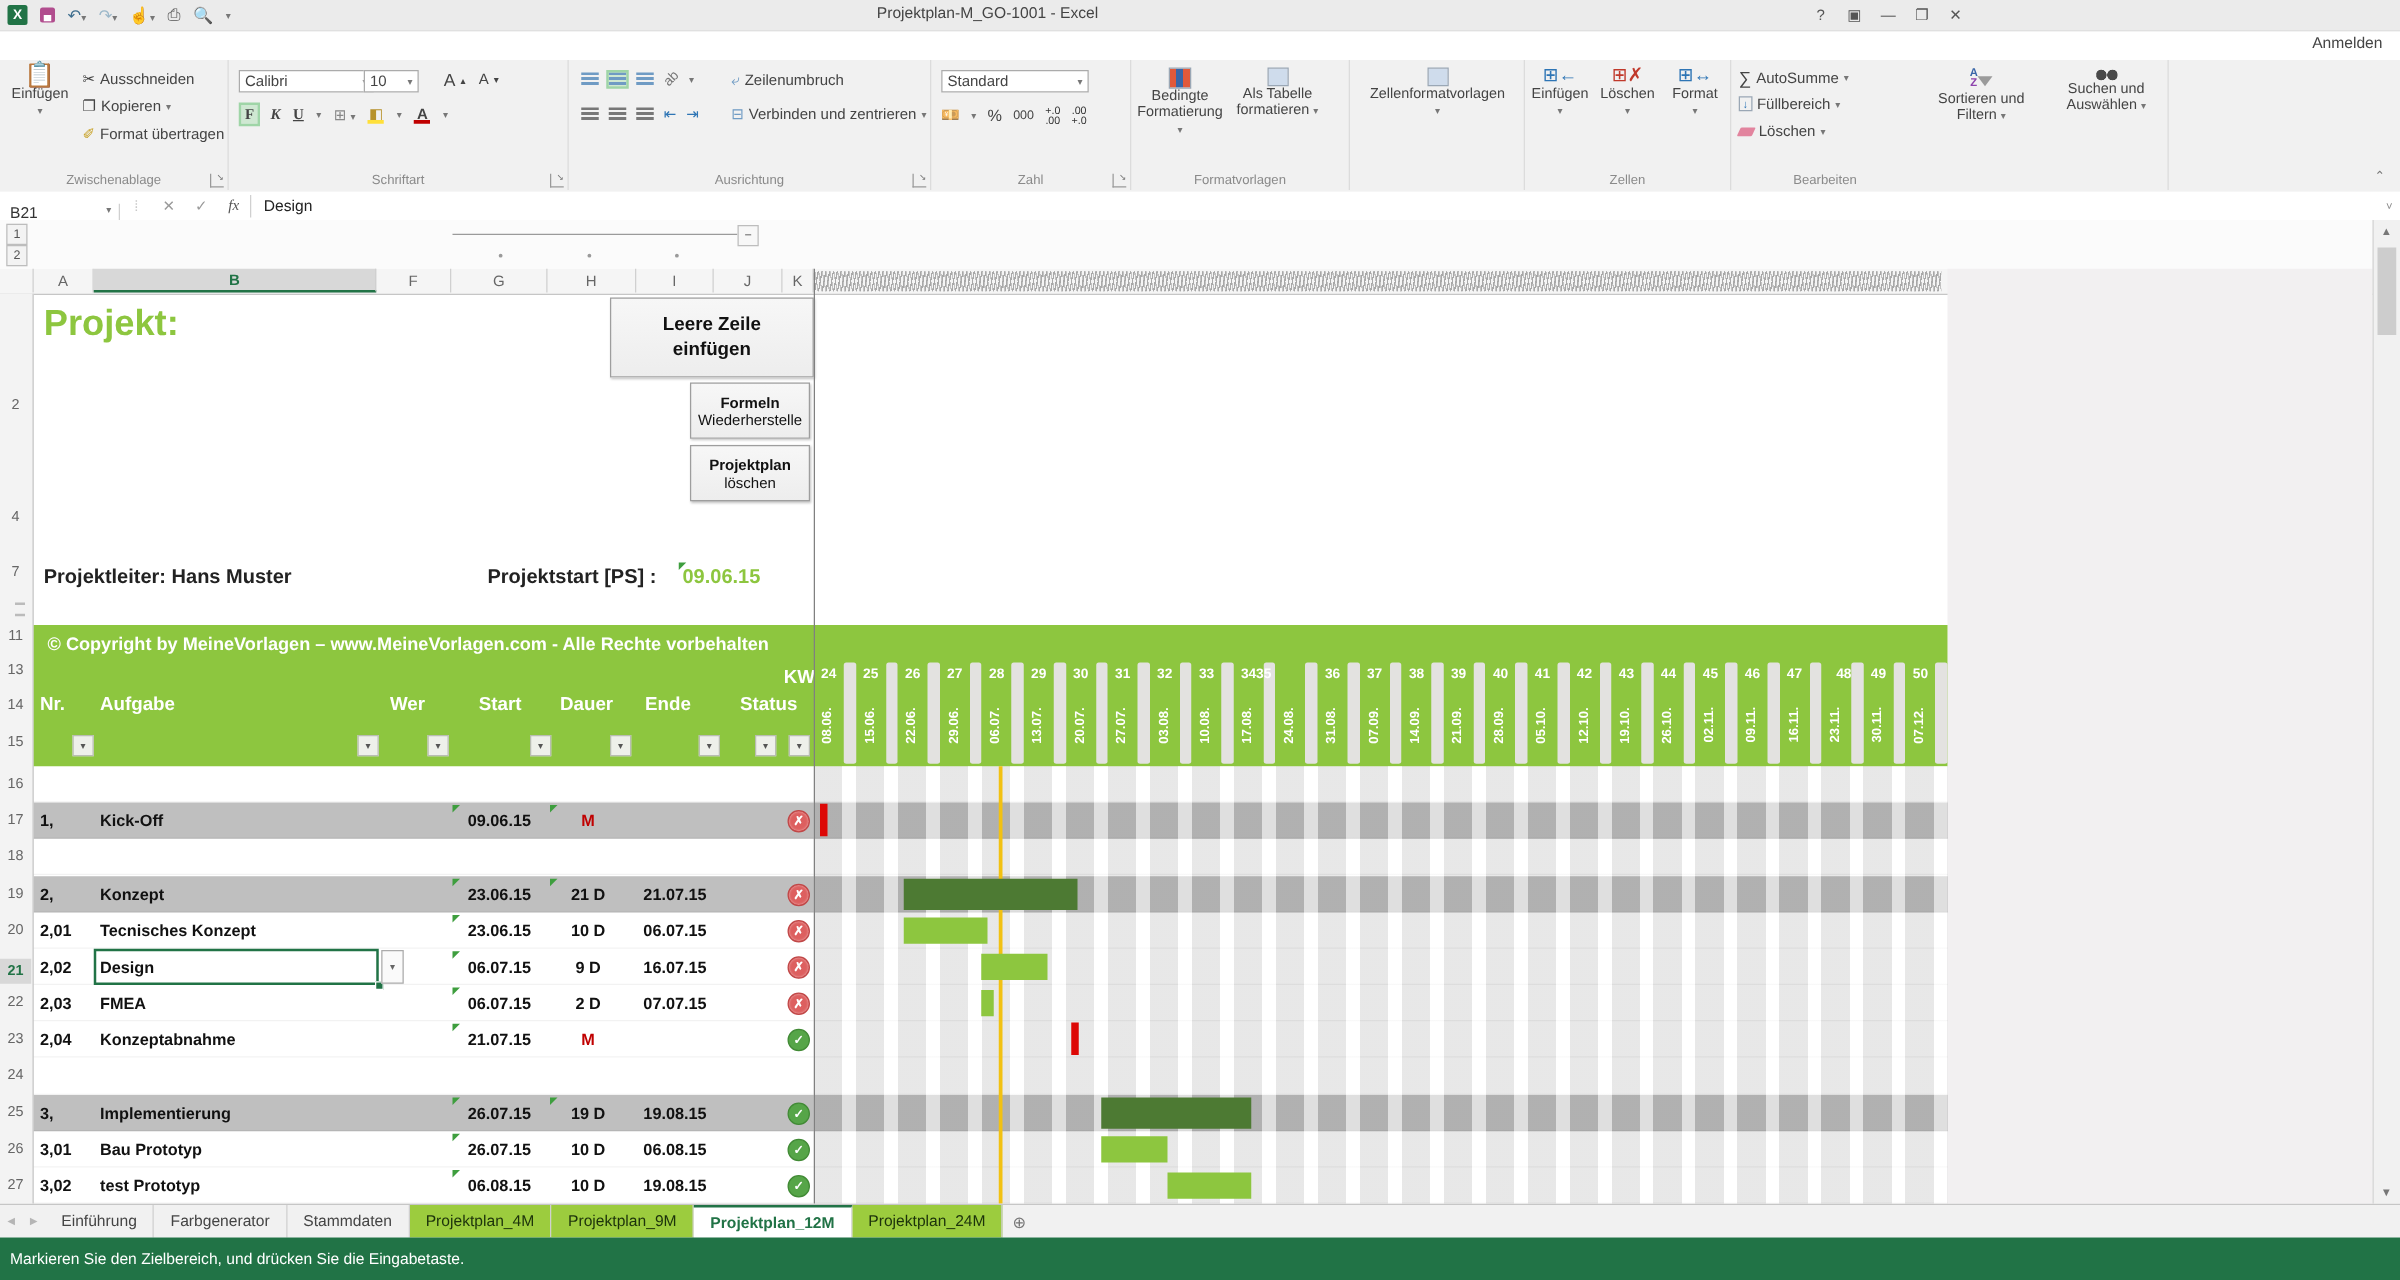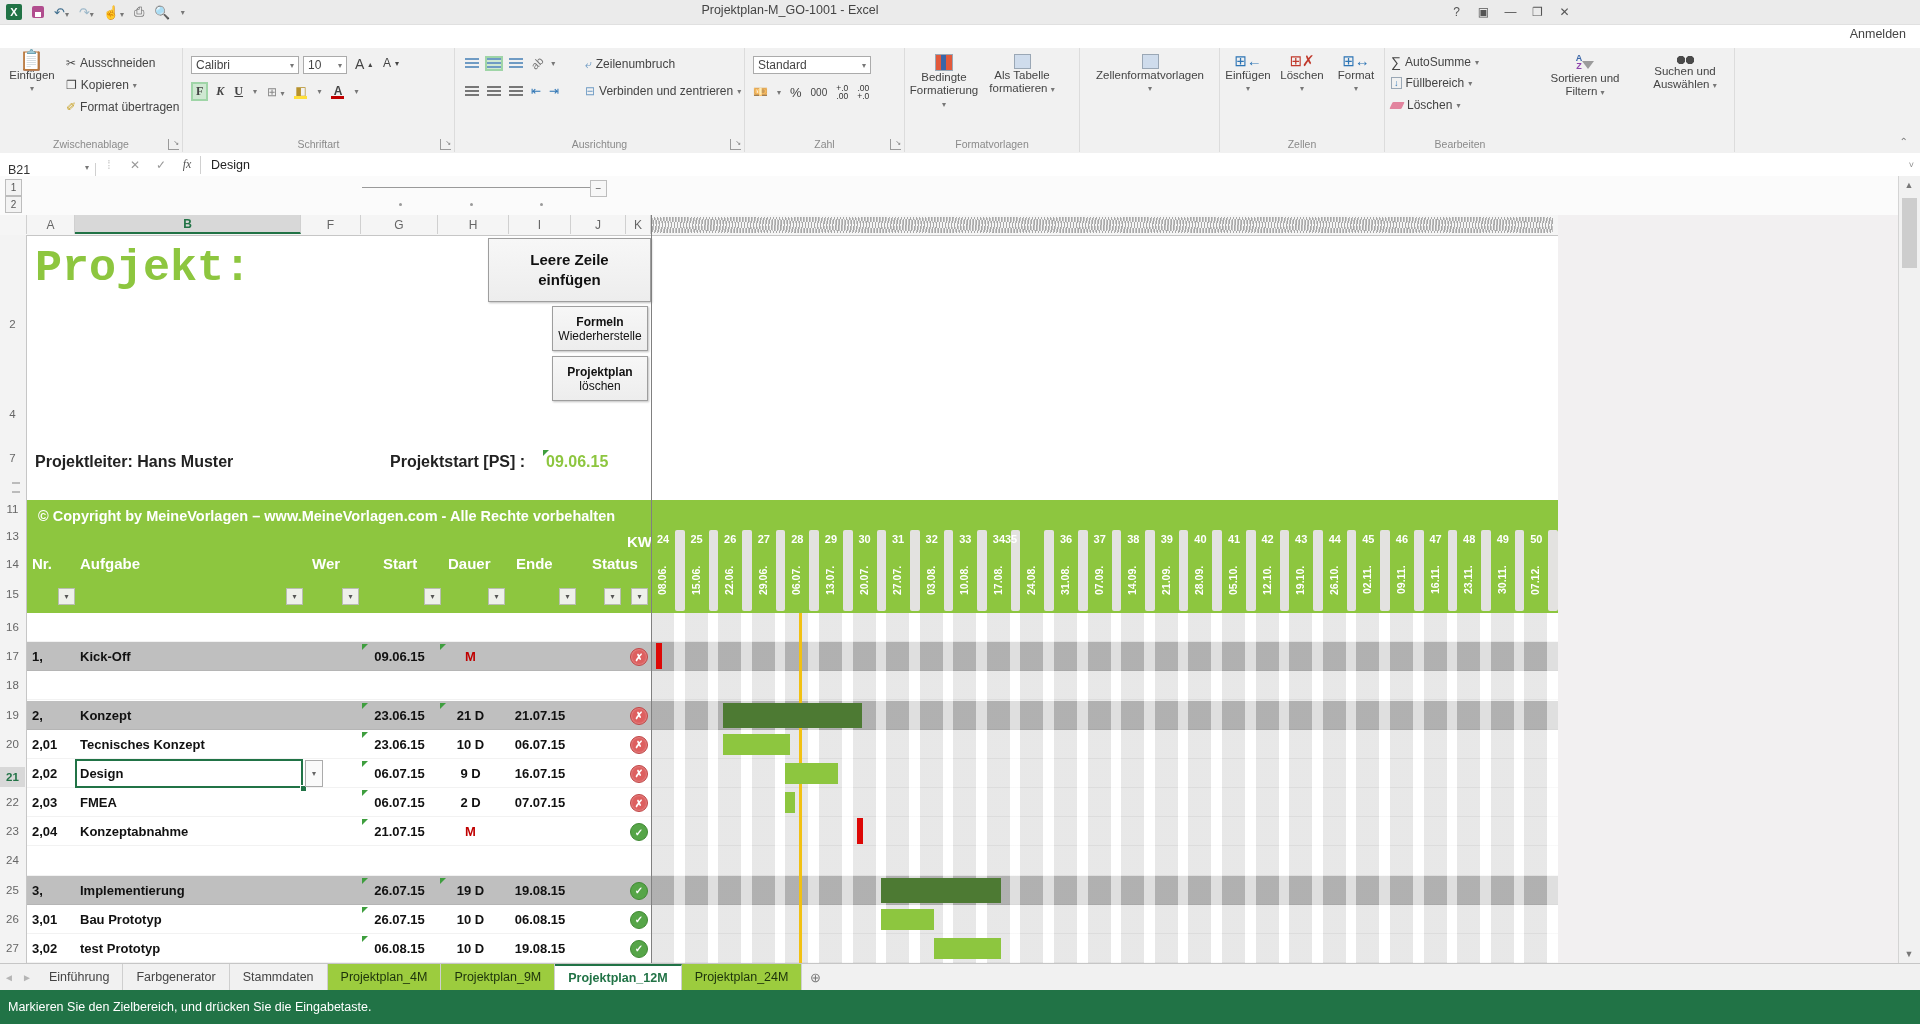--- a/index.html
+++ b/index.html
@@ -173,21 +173,21 @@
         </div>
       <div class="grp-label">Zwischenablage</div>
       <div class="launcher">↘</div>
     </div>
 
     <div class="grp" style="left:183px;width:272px;">
       <div class="combo" style="position:absolute;left:8px;top:8px;width:108px;">
           <span>Calibri</span>
           <span class="carr">▾</span>
         </div>
-      <div class="combo" style="position:absolute;left:120px;top:8px;width:44px;">
+      <div class="combo" style="position:absolute;left:108px;top:8px;width:44px;">
           <span>10</span>
           <span class="carr">▾</span>
         </div>
       <div class="smallrow" style="left:172px;top:8px;font-size:14px;">A<span style="font-size:8px;vertical-align:top">▴</span></div>
       <div class="smallrow" style="left:200px;top:8px;font-size:12px;">A<span style="font-size:8px;vertical-align:top">▾</span></div>
       <div class="smallrow" style="left:10px;top:36px;gap:10px;">
         <span class="fk" style="background:#cfe8d2;outline:2px solid #9fd5a7;padding:0 3px;">F</span>
         <span class="fk" style="font-style:italic;">K</span>
         <span class="fk" style="text-decoration:underline;">U</span>
         <span class="carr">▾</span>
@@ -382,21 +382,21 @@
       <div class="rnum sel" style="left: 0px; top: 531.85px; height: 20px; line-height: 20px;">21</div>
       <div class="rnum" style="left: 0px; top: 561.02px;">22</div>
       <div class="rnum" style="left: 0px; top: 590.19px;">23</div>
       <div class="rnum" style="left: 0px; top: 619.36px;">24</div>
       <div class="rnum" style="left: 0px; top: 648.53px;">25</div>
       <div class="rnum" style="left: 0px; top: 677.7px;">26</div>
       <div class="rnum" style="left: 0px; top: 706.87px;">27</div>
     </div>
 
   <div class="abs" id="content" style="left:0;top:235px;width:1898px;height:728px;">
-    <div class="abs titleGreen" style="left:35px;top:8px;font-size:45px;font-weight:600;font-family:Liberation Mono, monospace;">Projekt:</div>
+    <div class="abs titleGreen" style="left:35px;top:8px;font-size:29px;font-weight:600;">Projekt:</div>
 
     <div class="sheetbtn" style="left:488px;top:3px;width:163px;height:64px;font-size:15px;font-weight:bold;line-height:20px;white-space:pre-line;">Leere Zeile
 einfügen</div>
     <div class="sheetbtn" style="left:552px;top:71px;width:96px;height:45px;font-size:12px;">
       <span style="font-weight:bold;">Formeln</span>
       <span>Wiederherstelle</span>
     </div>
     <div class="sheetbtn" style="left:552px;top:121px;width:96px;height:45px;font-size:12px;">
       <span style="font-weight:bold;">Projektplan</span>
       <span>löschen</span>
@@ -486,21 +486,21 @@
         <div class="wkgap" style="position: absolute; left: 1380.39px; top: 295px; width: 9.59px; height: 81px;"></div>
         <div class="wknum" style="position: absolute; left: 1356.39px; top: 298px; width: 24px;">45</div>
         <div class="wkdate" style="position: absolute; left: 1361.39px; top: 317px; height: 56px;">02.11.</div>
         <div class="wkgap" style="position: absolute; left: 1413.98px; top: 295px; width: 9.59px; height: 81px;"></div>
         <div class="wknum" style="position: absolute; left: 1389.98px; top: 298px; width: 24px;">46</div>
         <div class="wkdate" style="position: absolute; left: 1394.98px; top: 317px; height: 56px;">09.11.</div>
         <div class="wkgap" style="position: absolute; left: 1447.57px; top: 295px; width: 9.59px; height: 81px;"></div>
         <div class="wknum" style="position: absolute; left: 1423.57px; top: 298px; width: 24px;">47</div>
         <div class="wkdate" style="position: absolute; left: 1428.57px; top: 317px; height: 56px;">16.11.</div>
         <div class="wkgap" style="position: absolute; left: 1481.16px; top: 295px; width: 9.59px; height: 81px;"></div>
-        <div class="wknum" style="position: absolute; left: 1457.16px; top: 298px; width: 24px;">48</div>
+        <div class="wknum" style="position: absolute; left: 1457.16px; top: 298px; width: 24px; text-align: right;">48</div>
         <div class="wkdate" style="position: absolute; left: 1462.16px; top: 317px; height: 56px;">23.11.</div>
         <div class="wkgap" style="position: absolute; left: 1514.75px; top: 295px; width: 9.59px; height: 81px;"></div>
         <div class="wknum" style="position: absolute; left: 1490.75px; top: 298px; width: 24px;">49</div>
         <div class="wkdate" style="position: absolute; left: 1495.75px; top: 317px; height: 56px;">30.11.</div>
         <div class="wkgap" style="position: absolute; left: 1548.34px; top: 295px; width: 9.59px; height: 81px;"></div>
         <div class="wknum" style="position: absolute; left: 1524.34px; top: 298px; width: 24px;">50</div>
         <div class="wkdate" style="position: absolute; left: 1529.34px; top: 317px; height: 56px;">07.12.</div>
         <div class="filterbtn" style="position: absolute; left: 58px; top: 353px;">▾</div>
         <div class="filterbtn" style="position: absolute; left: 286px; top: 353px;">▾</div>
         <div class="filterbtn" style="position: absolute; left: 342px; top: 353px;">▾</div>

